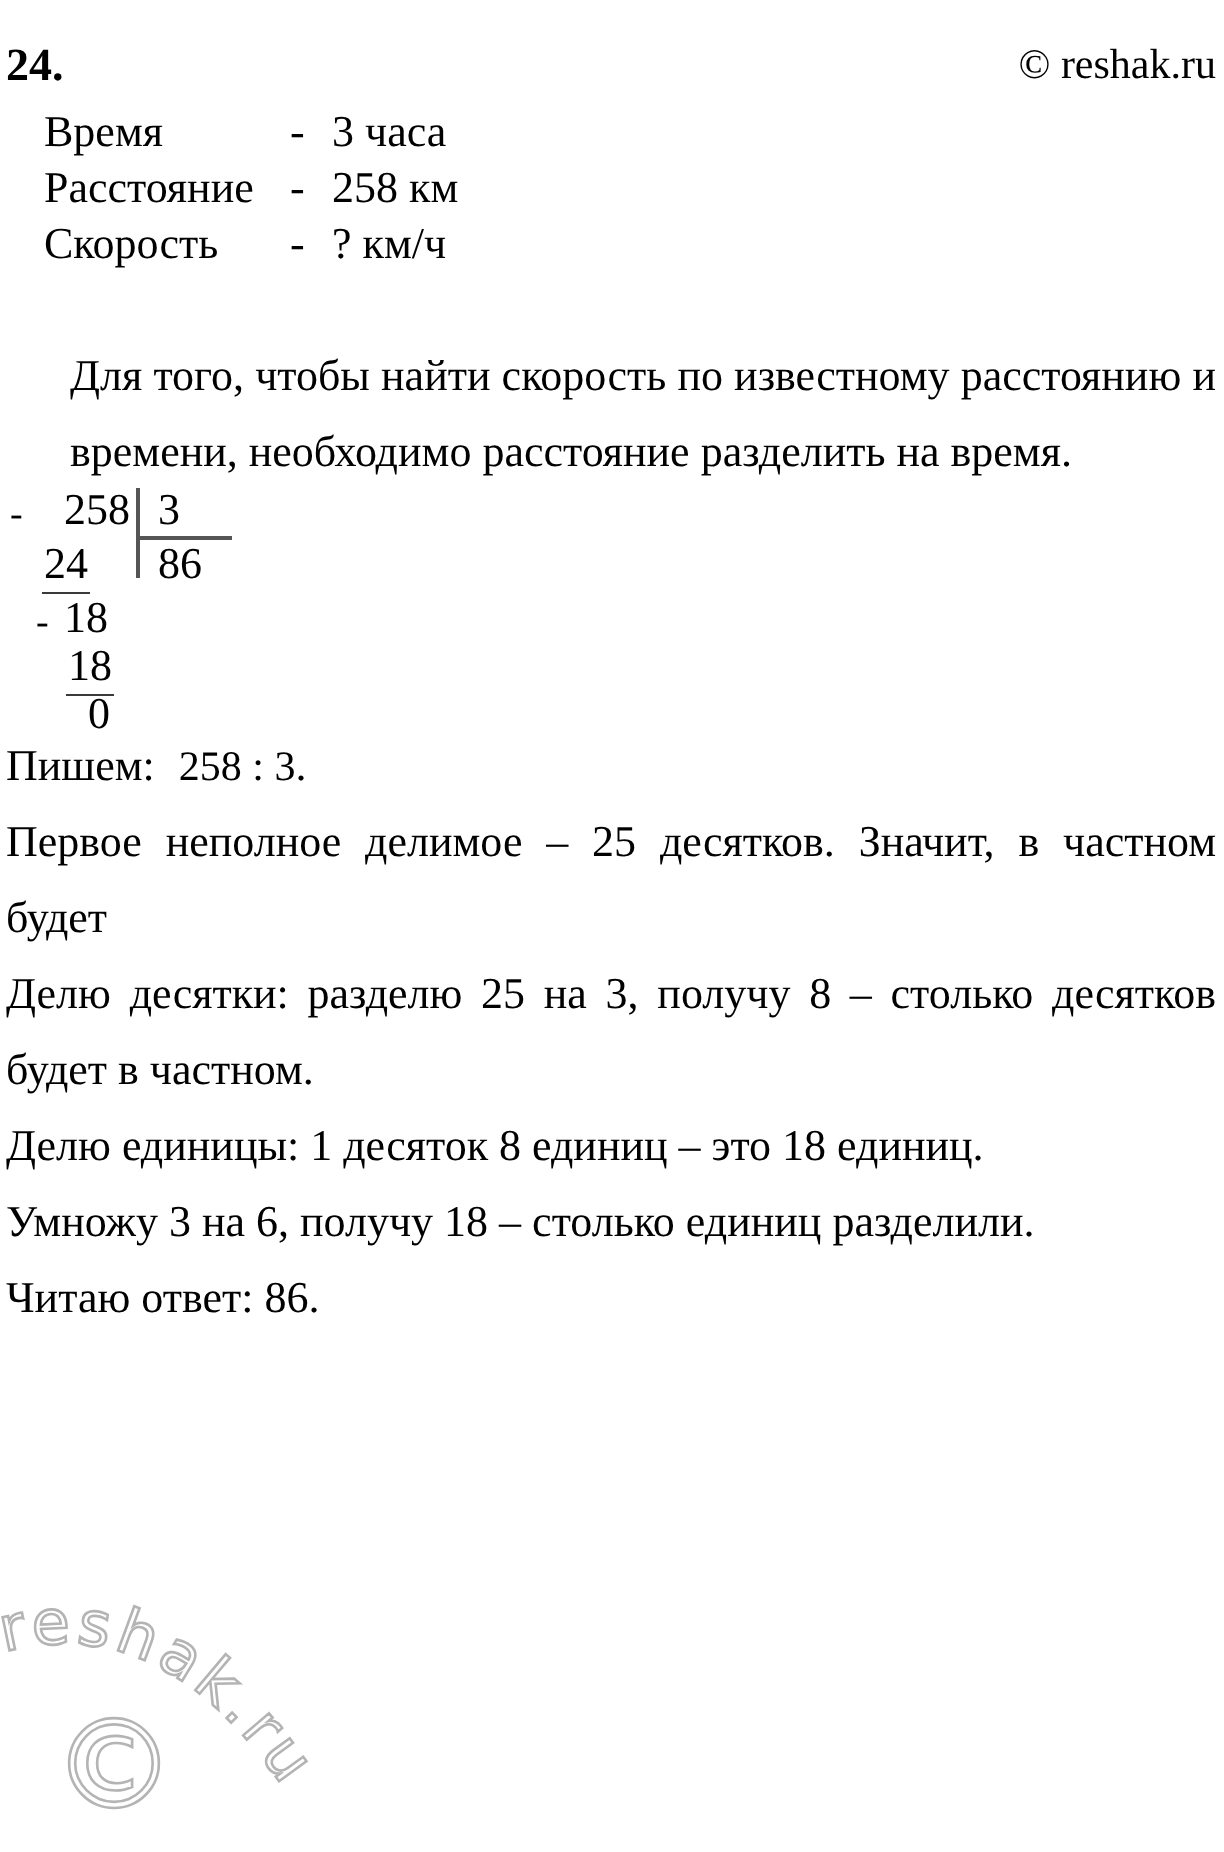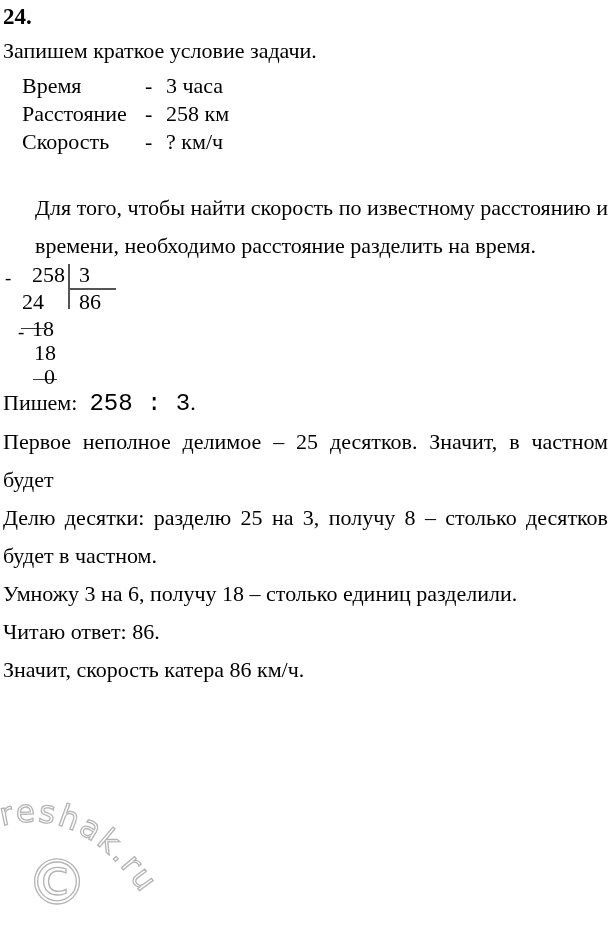--- a/index.html
+++ b/index.html
@@ -6,44 +6,44 @@
   html, body { background: #fff; }
   body {
     width: 612px; height: 926px;
     font-family: "Liberation Serif", serif;
     font-size: 22px; color: #000;
     overflow: hidden;
   }
   .page { position: relative; width: 612px; height: 926px; overflow: hidden; padding: 4px 4px 0 3px; }
   .content { position: relative; z-index: 1; }
 
-  .header { display: flex; justify-content: space-between; align-items: flex-start; height: 26px; }
+  .header { display: flex; justify-content: space-between; align-items: flex-start; height: 26px; margin-top: 16px; }
   .problem-number { font-weight: bold; font-size: 23px; }
   .copyright { font-size: 21px; }
 
   .intro { margin-top: 6px; line-height: 30px; }
 
   .conditions { margin: 6px 0 0 19px; line-height: 28px; }
   .cond-row { display: flex; }
   .cond-label { width: 123px; }
   .cond-dash { width: 21px; }
 
   .para { line-height: 38px; }
   .justify-full { text-align: justify; text-align-last: justify; }
   .explanation { margin-top: 33px; margin-left: 32px; }
 
   .division { position: relative; margin-top: -2px; height: 121px; font-size: 22px; }
   .division .num { position: absolute; line-height: 24px; white-space: nowrap; }
   .division .minus { position: absolute; font-size: 19px; line-height: 20px; }
-  .u { border-bottom: 1.6px solid #3a3a3a; padding: 0 1px 14px 1px; }
+  .u { border-bottom: 1.6px solid #3a3a3a; padding: 0 1px 2px 1px; }
   .vline { position: absolute; left: 65px; top: 1px; width: 1.6px; height: 45px; background: #555; }
   .hline { position: absolute; left: 65px; top: 25px; width: 48px; height: 1.6px; background: #555; }
 
   .steps p { line-height: 38px; }
-  .fx { font-family: Liberation Mono, monospace; font-size: 24px; margin-left: 12px; }
+  .fx { font-family: Liberation Serif, serif; font-size: 21px; margin-left: 12px; }
 
   .watermark { position: absolute; left: 0; top: 798px; z-index: 0; }
   .wm-text { fill: #fff; stroke: #b4b4b4; stroke-width: 1.3px;
              font-family: "DejaVu Sans", sans-serif; font-size: 31px; letter-spacing: 2.5px; }
   .wm-sym  { fill: #fff; stroke: #b4b4b4; stroke-width: 1.3px;
              font-family: "DejaVu Sans", sans-serif; font-size: 62px; }
 </style>
 </head>
 <body>
 
@@ -56,23 +56,23 @@
     <text class="wm-sym" x="57" y="106" text-anchor="middle">©</text>
     <text class="wm-text">
       <textPath href="#wpath">reshak.ru</textPath>
     </text>
   </svg>
 
   <div class="content">
 
     <div class="header">
       <span class="problem-number">24.</span>
+      <span class="copyright">© reshak.ru</span>
     </div>
 
-    <p class="intro">Запишем краткое условие задачи.</p>
 
     <div class="conditions">
       <div class="cond-row">
         <span class="cond-label">Время</span>
         <span class="cond-dash">-</span>
         <span class="cond-value">3 часа</span>
       </div>
       <div class="cond-row">
         <span class="cond-label">Расстояние</span>
         <span class="cond-dash">-</span>
@@ -108,19 +108,19 @@
       <p>
         <span>Пишем:</span><span class="fx">258 : 3</span><span>.</span>
       </p>
       <div class="para">
         <div class="justify-full">Первое неполное делимое – 25 десятков. Значит, в частном будет</div>
       </div>
       <div class="para">
         <div class="justify-full">Делю десятки: разделю 25 на 3, получу 8 – столько десятков</div>
         <div>будет в частном.</div>
       </div>
+      <p>Делю единицы: 1 десяток 8 единиц – это 18 единиц.</p>
       <p>Умножу 3 на 6, получу 18 – столько единиц разделили.</p>
       <p>Читаю ответ: 86.</p>
-      <p>Значит, скорость катера 86 км/ч.</p>
     </div>
 
   </div>
 </div>
 
 </body></html>

